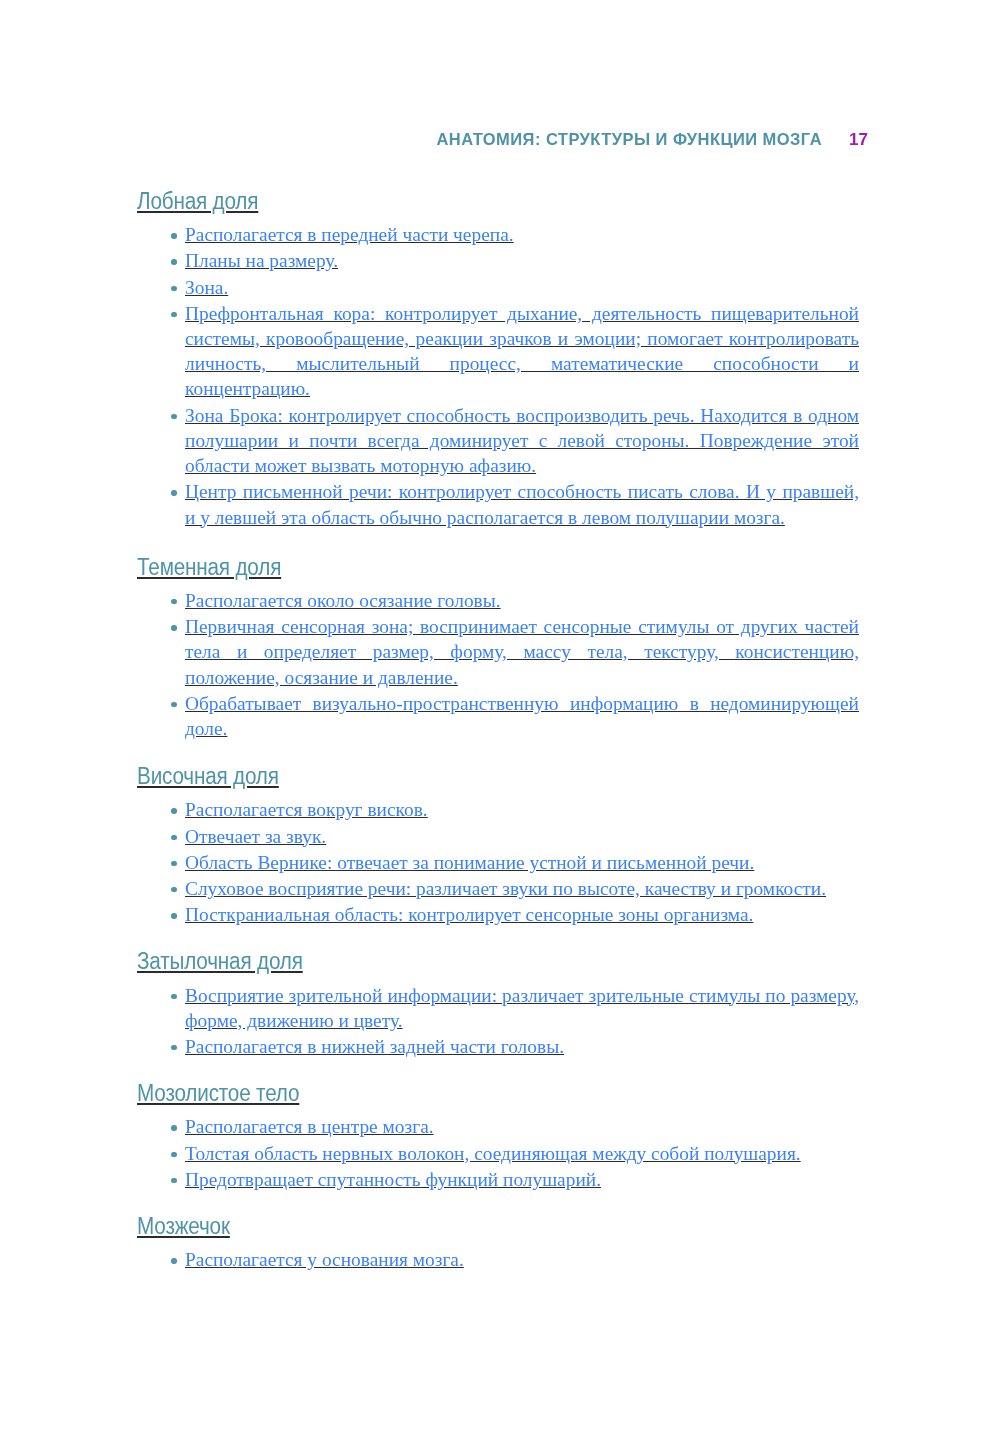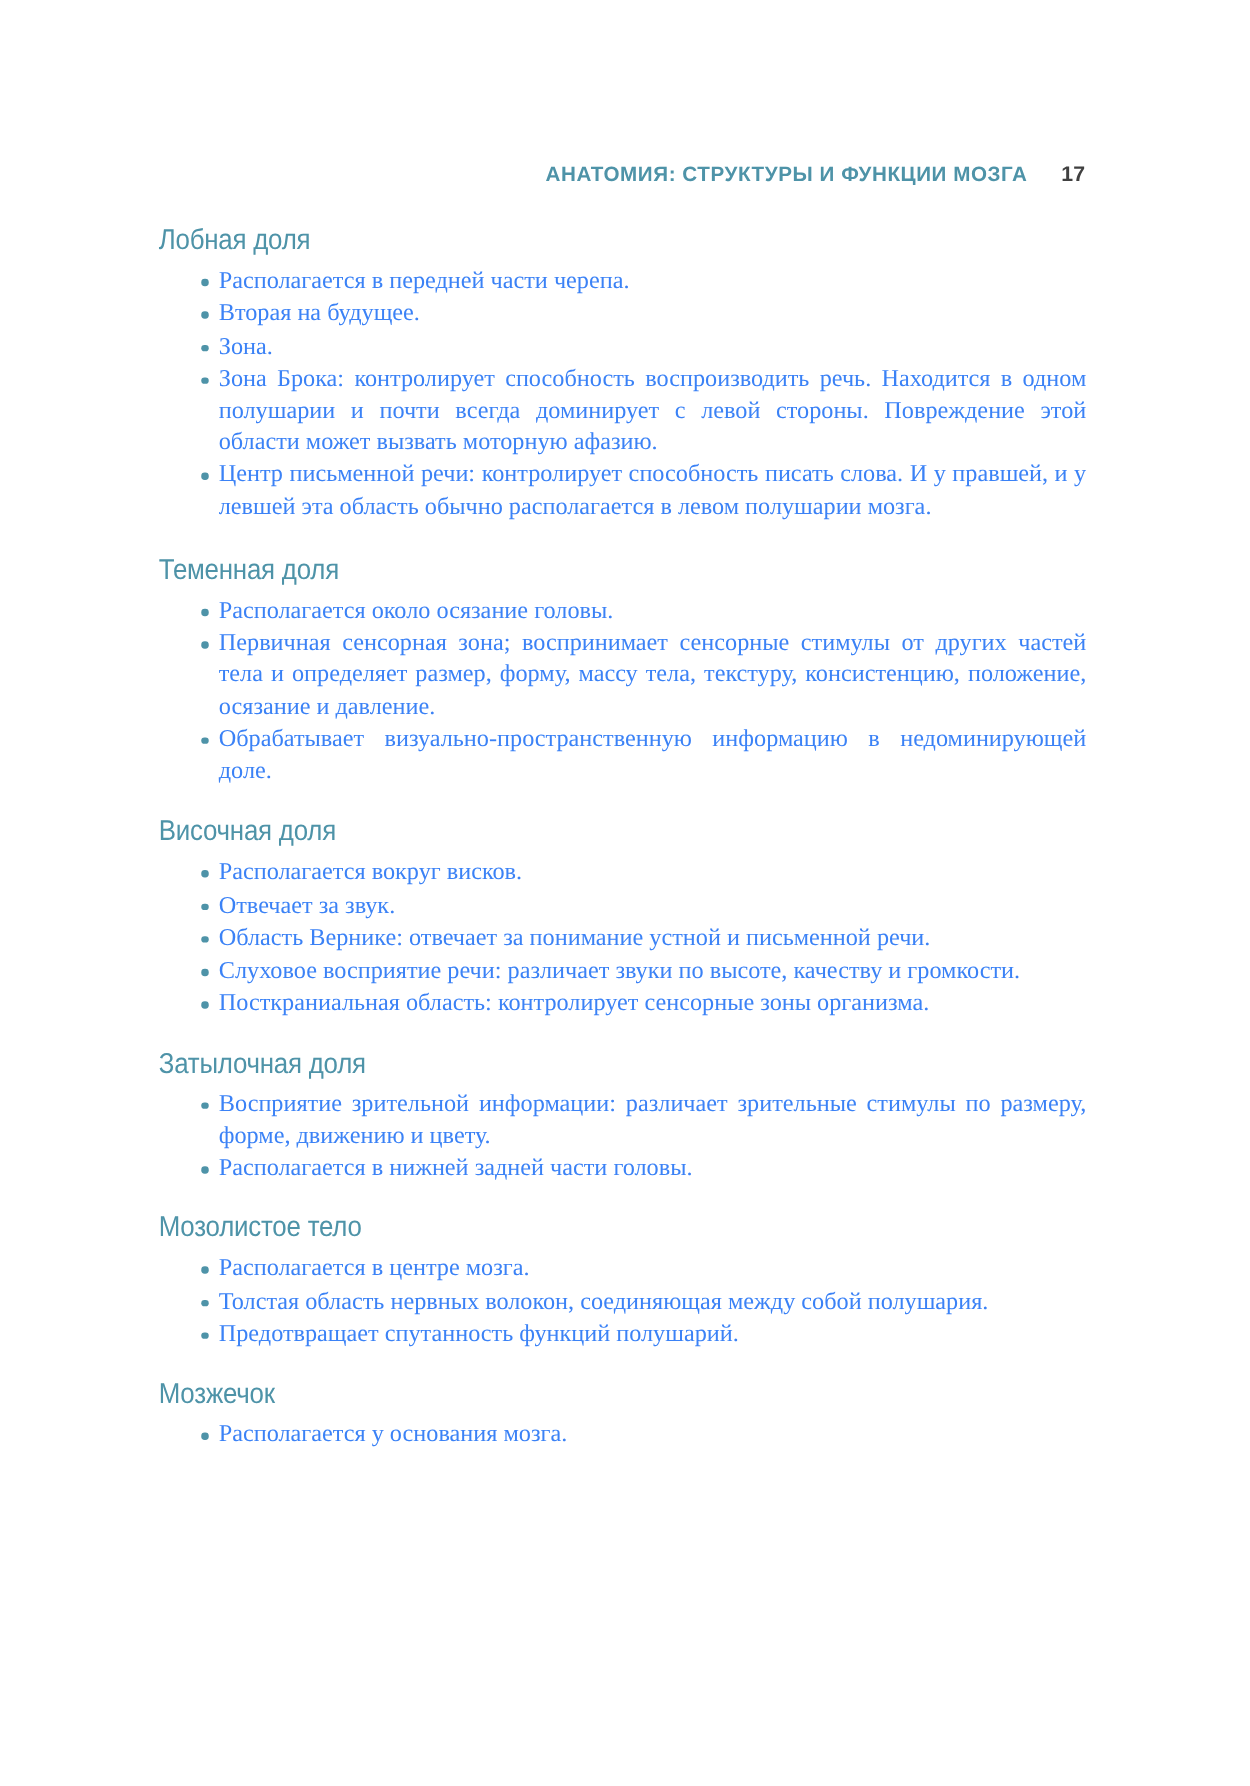--- a/index.html
+++ b/index.html
@@ -54,21 +54,21 @@
   }
 
   
   .content {
     position: absolute;
     top: 178px;
     left: 127px;
     width: 742px;
   }
 
-  .section { margin: 0; }
+  .section { margin: 10px; text-decoration: underline; }
 
   h2.section-title {
     margin: 0;
     padding: 0;
     font-family: "Liberation Sans", "DejaVu Sans", sans-serif;
     font-weight: 400;
     font-size: 23px;
     line-height: 1.18;
     letter-spacing: -0.2px;
     color: #4e93a8;
@@ -110,39 +110,40 @@
   .section.s-occipital { margin-top: 21px; }
   .section.s-corpus    { margin-top: 21px; }
   .section.s-cerebellum{ margin-top: 21px; }
 </style>
 <style>
     .page { background: #ffffff; }
     h2.section-title { color: #4e93a8; }
     ul.bullets > li { color: #3b82f6; }
     ul.bullets > li::before { background: #4e93a8; }
     .running-head .rh-title { color: #4e93a8; }
-    .running-head .rh-folio { color: #404040; }
+    .running-head .rh-folio { color: #a21caf; }
   </style></head>
 <body>
 
 <div class="page">
 
   <div class="running-head">
     <span class="rh-title">АНАТОМИЯ: СТРУКТУРЫ И ФУНКЦИИ МОЗГА</span>
     <span class="rh-folio">17</span>
   </div>
 
   <div class="content">
 
     <section class="section s-frontal">
       <h2 class="section-title">Лобная доля</h2>
       <ul class="bullets">
         <li>Располагается в передней части черепа.</li>
-        <li>Вторая на будущее.</li>
+        <li>Планы на размеру.</li>
         <li>Зона.</li>
+        <li>Префронтальная кора: контролирует дыхание, деятельность пищеварительной системы, кровообращение, реакции зрачков и эмоции; помогает контролировать личность, мыслительный процесс, математические способности и концентрацию.</li>
         <li>Зона Брока: контролирует способность воспроизводить речь. Находится в одном полушарии и почти всегда доминирует с левой стороны. Повреждение этой области может вызвать моторную афазию.</li>
         <li>Центр письменной речи: контролирует способность писать слова. И у правшей, и у левшей эта область обычно располагается в левом полушарии мозга.</li>
       </ul>
     </section>
 
     <section class="section s-parietal">
       <h2 class="section-title">Теменная доля</h2>
       <ul class="bullets">
         <li>Располагается около осязание головы.</li>
         <li>Первичная сенсорная зона; воспринимает сенсорные стимулы от других частей тела и определяет размер, форму, массу тела, текстуру, консистенцию, положение, осязание и давление.</li>

